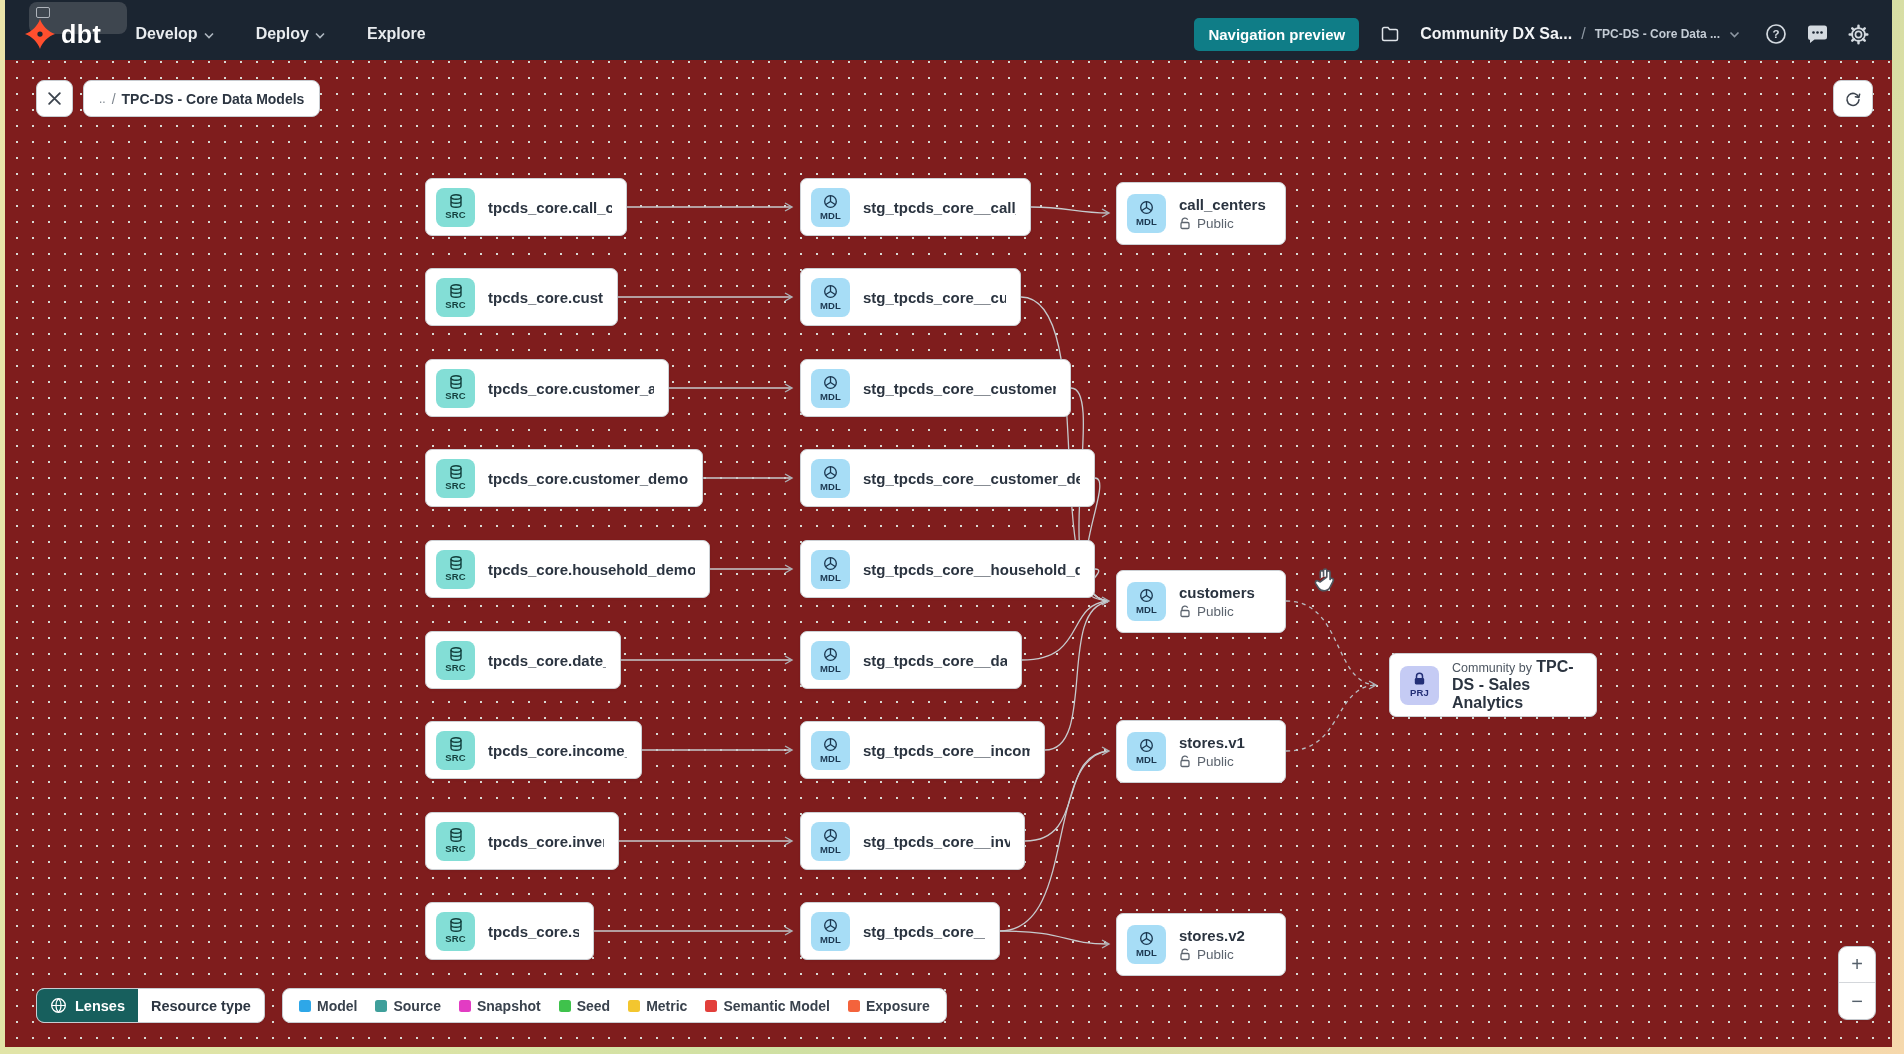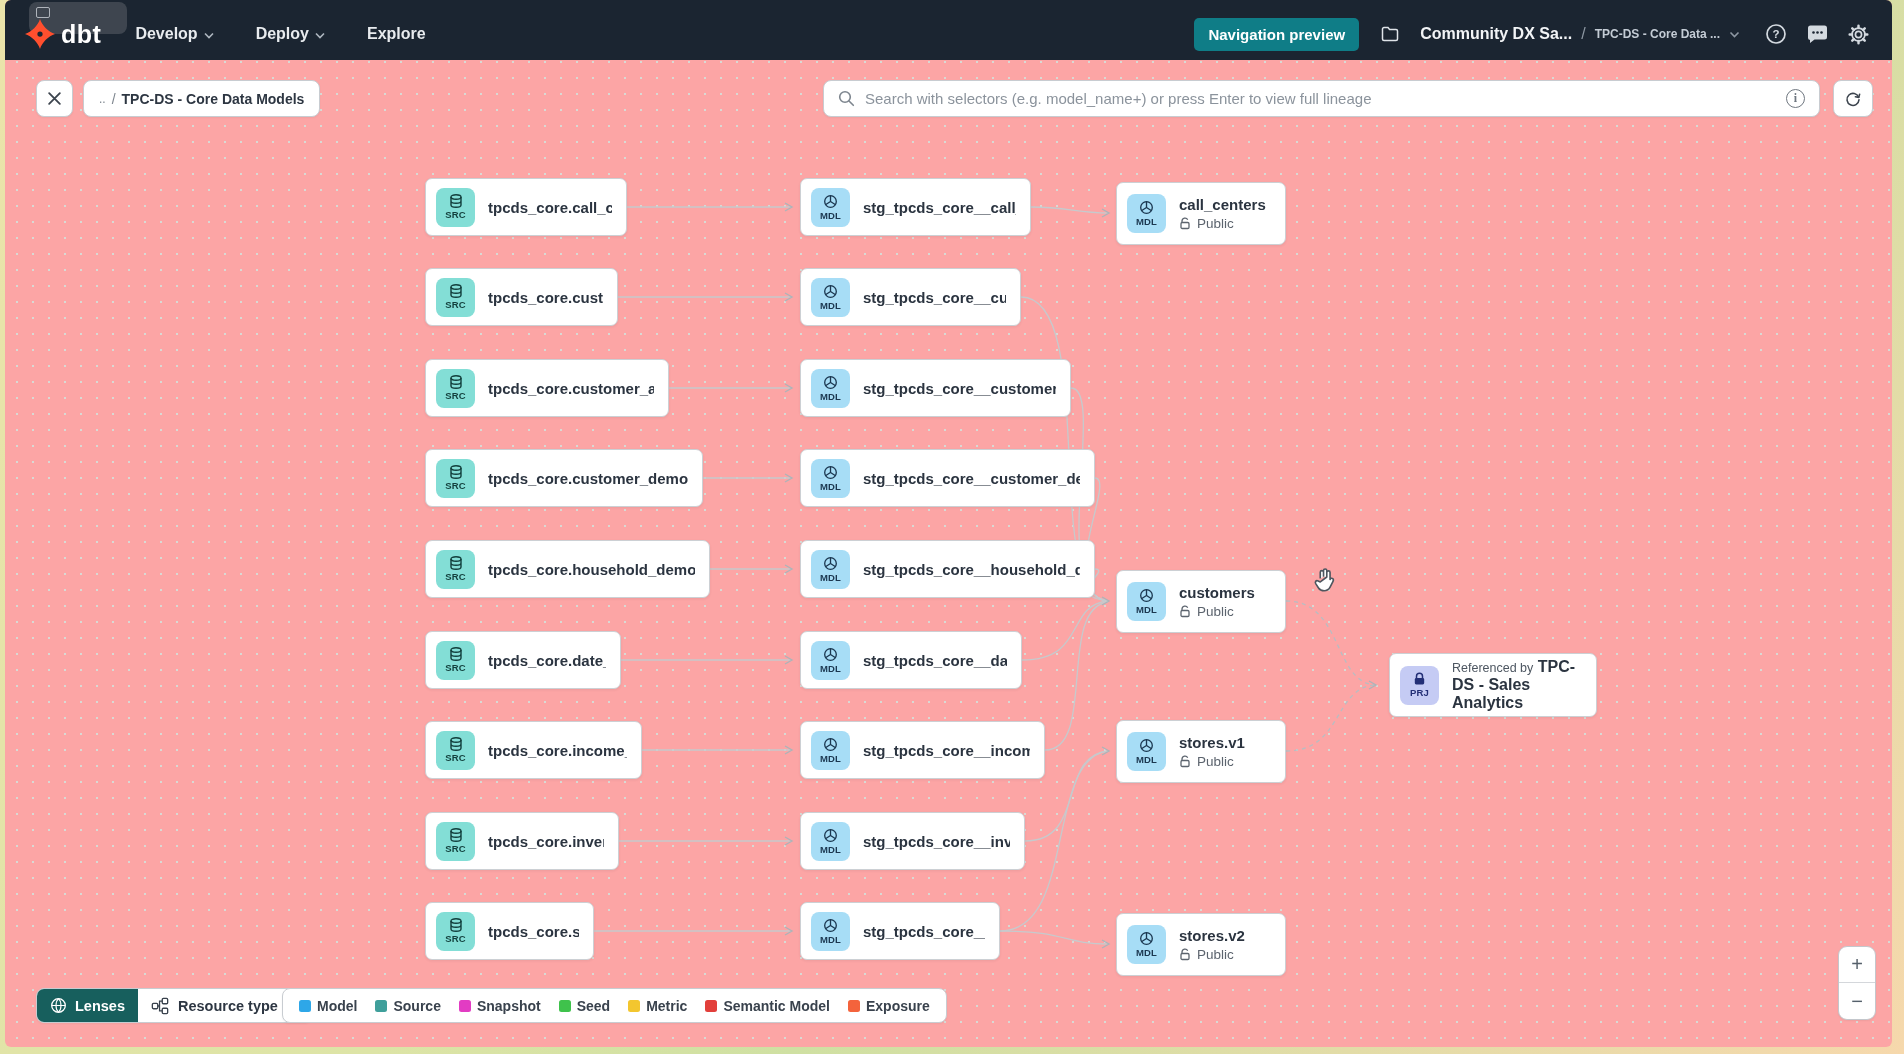--- a/index.html
+++ b/index.html
@@ -1,21 +1,21 @@
 <!DOCTYPE html>
 <html><head>
 <meta charset="utf-8">
 <style>
   * { margin:0; padding:0; box-sizing:border-box; }
   html,body { width:1904px; height:1054px; overflow:hidden;
     font-family:"Liberation Sans", sans-serif; }
   body { background:linear-gradient(130deg,#ebe4aa 0%,#dde4a6 45%,#cfe0a2 60%,#f6d8ac 100%); position:relative; }
 
   
-  .app { position:absolute; top:0; left:5px; right:12px; bottom:7px; background:#fca5a5; overflow:hidden;border-radius:6px; }
+  .app { position:absolute; top:0; left:5px; right:12px; bottom:7px; background:#7f1d1d; overflow:hidden; }
 
   
   .navbar { position:absolute; top:0; left:0; right:0; height:60px; background:#1b2531;
     display:flex; align-items:center; padding:8px 22px 0 20px; }
   .artifact-tab { position:absolute; top:2px; left:24px; width:98px; height:32px;
     background:#454c55; border-radius:8px; opacity:.85; }
   .artifact-tab .mini { position:absolute; top:5px; left:7px; width:14px; height:11px;
     border:1.5px solid #c9ced4; border-radius:2px; }
   .brand { display:flex; align-items:center; gap:6px; margin-right:34px; z-index:2; }
   .brand-name { color:#fff; font-size:25px; font-weight:bold; letter-spacing:.5px; }
@@ -78,21 +78,21 @@
   .prj-node .pname { font-size:16px; font-weight:bold; color:#2b3440; margin-top:2px; }
 
   .cursor-hand { position:absolute; left:1305px; top:505px; pointer-events:none; }
 
   
   .lens-group { position:absolute; left:31px; top:928px; height:35px; display:flex;
     border:1px solid #c8ccd1; border-radius:8px; overflow:hidden; background:#fff;
     box-shadow:0 1px 2px rgba(20,30,40,.05); }
   .lens-seg { display:flex; align-items:center; gap:8px; padding:0 13px; font-size:14.5px; cursor:pointer; }
   .lens-on { background:#175f5d; color:#fff; font-weight:bold; }
-  .res-seg { color:#2d3642; font-weight:bold; gap:9px; }
+  .res-seg { color:#2d3642; font-weight:bold; gap:9px;flex-direction:column; }
   .legend-box { position:absolute; left:277px; top:928px; height:35px; background:#fff;
     border:1px solid #c8ccd1; border-radius:8px; display:flex; align-items:center; padding:0 16px; gap:18px;
     box-shadow:0 1px 2px rgba(20,30,40,.05); }
   .leg-item { display:flex; align-items:center; gap:6px; font-size:14px; font-weight:bold; color:#39424d; }
   .swatch { width:12px; height:12px; border-radius:2.5px; }
   .zoom-ctl { position:absolute; left:1833px; top:886px; width:38px; background:#fff;
     border:1px solid #c3c7cc; border-radius:9px; overflow:hidden;
     box-shadow:0 1px 2px rgba(20,30,40,.06); }
   .zoom-ctl .zb { height:36px; display:flex; align-items:center; justify-content:center;
     font-size:20px; color:#55606b; cursor:pointer; }
@@ -482,21 +482,21 @@
 
     <div class="node prj-node" style="left:1384px; top:593px; width:208px;">
       <span class="badge badge-prj">
           <svg width="15" height="14" viewBox="0 0 15 14">
             <path d="M4.5 6 V4.2 a3 3 0 0 1 6 0 V6" fill="none" stroke="currentColor" stroke-width="1.5"></path>
             <rect x="2.8" y="6" width="9.4" height="6.5" rx="1.4" fill="currentColor"></rect>
           </svg>
           <span class="btxt">PRJ</span>
         </span>
       <span class="meta">
-        <span class="title">Referenced by</span>
+        <span class="title">Community by</span>
         <span class="pname">TPC-DS - Sales Analytics</span>
       </span>
     </div>
 
     <svg class="cursor-hand" width="28" height="28" viewBox="0 0 24 24">
       <path d="M8.8 11.5 V6.2 a1.4 1.4 0 0 1 2.8 0 V10 M11.6 10 V4.8 a1.4 1.4 0 0 1 2.8 0 V10 M14.4 10.3 V6.4 a1.4 1.4 0 0 1 2.8 0 v6 c.6-.9 1.5-1.4 2.3-.8 .8.6.6 1.7 0 2.8 L17.2 19 c-1 2-2.6 3.1-5.1 3.1 -2.3 0-3.8-.9-4.8-2.4 L4.9 16 c-.8-1.3.1-2.9 1.6-2.5 l2.3 1 z" fill="#ffffff" stroke="#4e565f" stroke-width="1.4" stroke-linejoin="round"></path>
     </svg>
 
     <div class="lens-group">
       <div class="lens-seg lens-on">
@@ -560,28 +560,20 @@
   <div class="tool-btn close-btn">
     <svg width="15" height="15" viewBox="0 0 14 14">
         <path d="M2 2 L12 12 M12 2 L2 12" stroke="#3c444e" stroke-width="1.7" stroke-linecap="round"></path>
       </svg>
   </div>
   <div class="path-chip">
     <span class="pfx">..</span>
     <span class="psep">/</span>
     <span class="plabel">TPC-DS - Core Data Models</span>
   </div>
-  <div class="search-bar">
-    <svg width="17" height="17" viewBox="0 0 17 17">
-        <circle cx="7" cy="7" r="5.3" fill="none" stroke="#7d858e" stroke-width="1.6"></circle>
-        <path d="M11 11 L15.3 15.3" stroke="#7d858e" stroke-width="1.6" stroke-linecap="round"></path>
-      </svg>
-    <input type="text" placeholder="Search with selectors (e.g. model_name+) or press Enter to view full lineage" style="">
-    <span class="info-dot">i</span>
-  </div>
   <div class="tool-btn refresh-btn">
     <svg width="18" height="18" viewBox="0 0 18 18">
       <path d="M14.6 7.2 A6 6 0 1 0 15 9.8" fill="none" stroke="#3c444e" stroke-width="1.6" stroke-linecap="round"></path>
       <polyline points="11.4,6.8 14.8,7.4 15.6,4.2" fill="none" stroke="#3c444e" stroke-width="1.6" stroke-linecap="round" stroke-linejoin="round"></polyline>
     </svg>
   </div>
 
 </div>
 
 </body></html>

